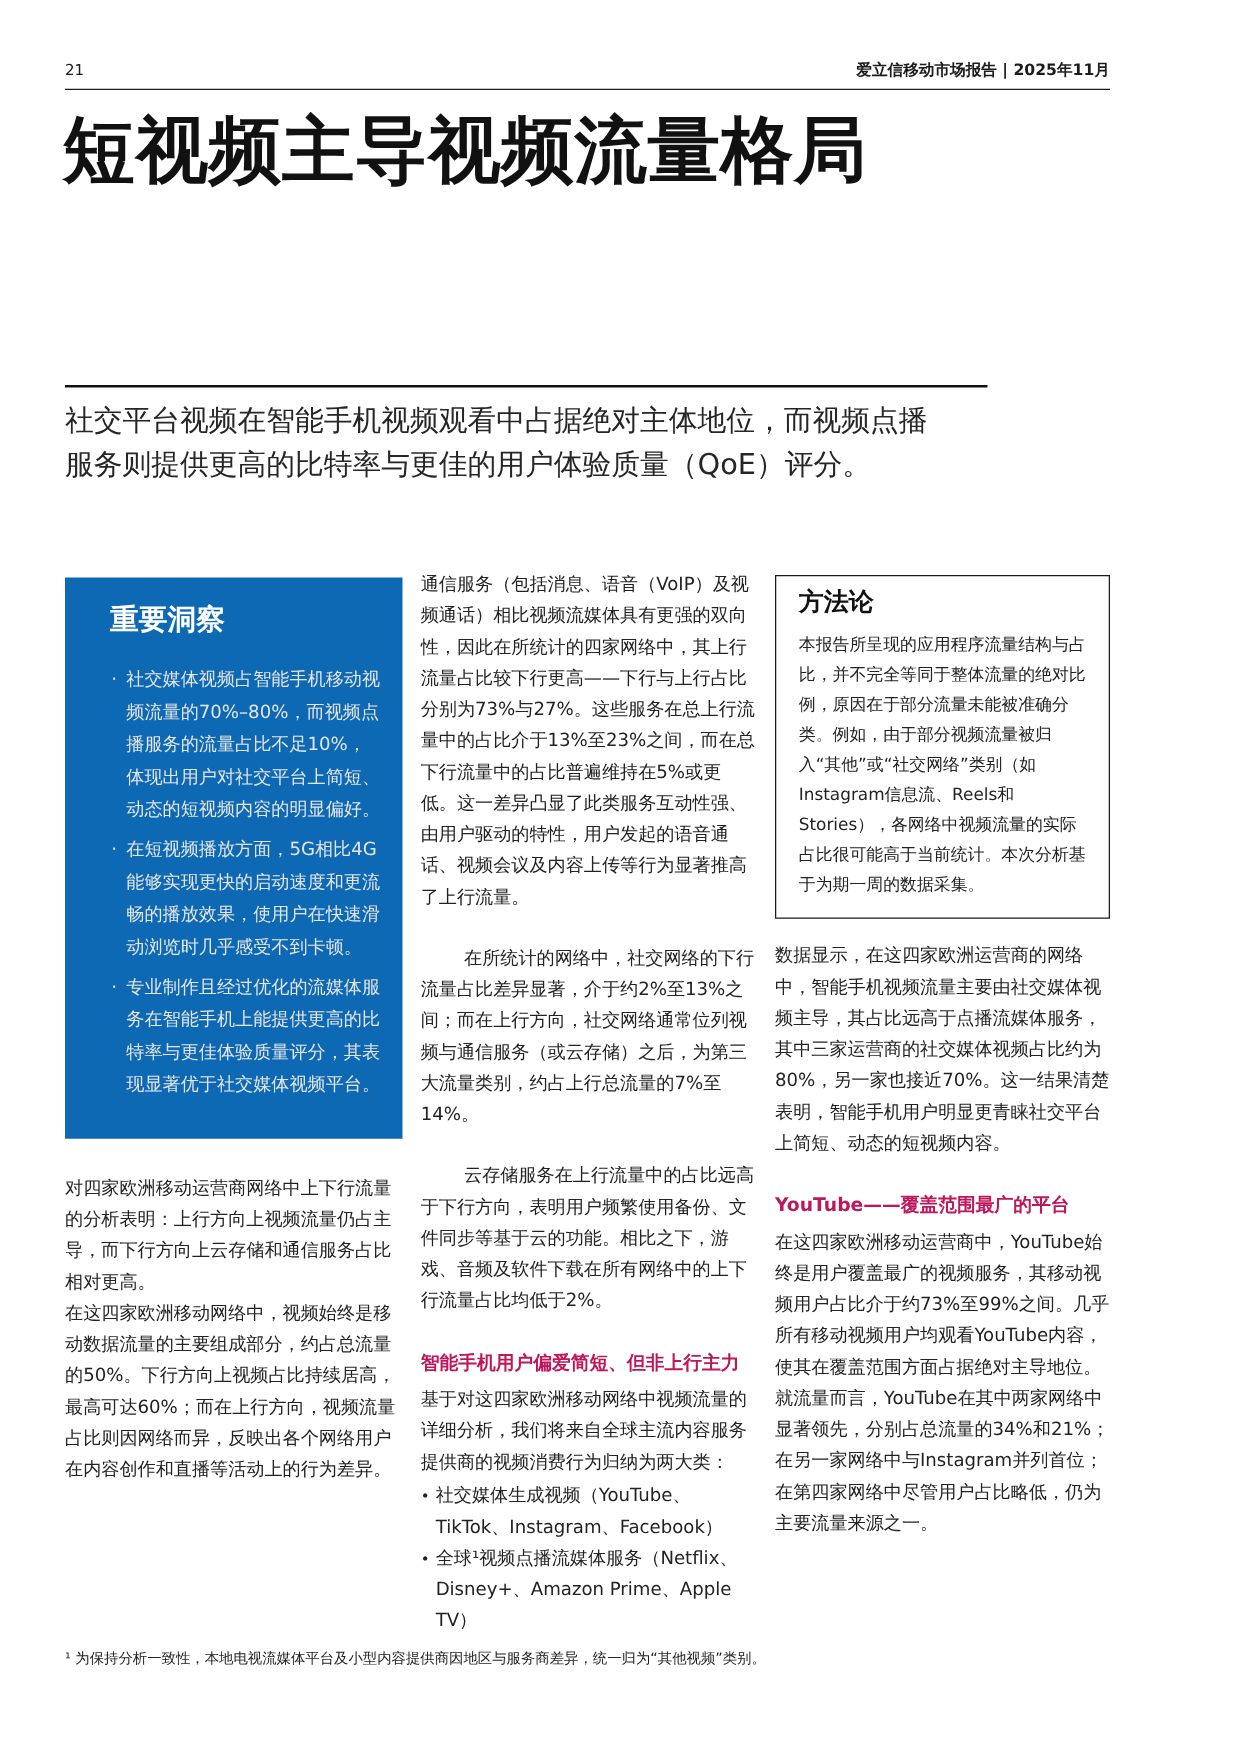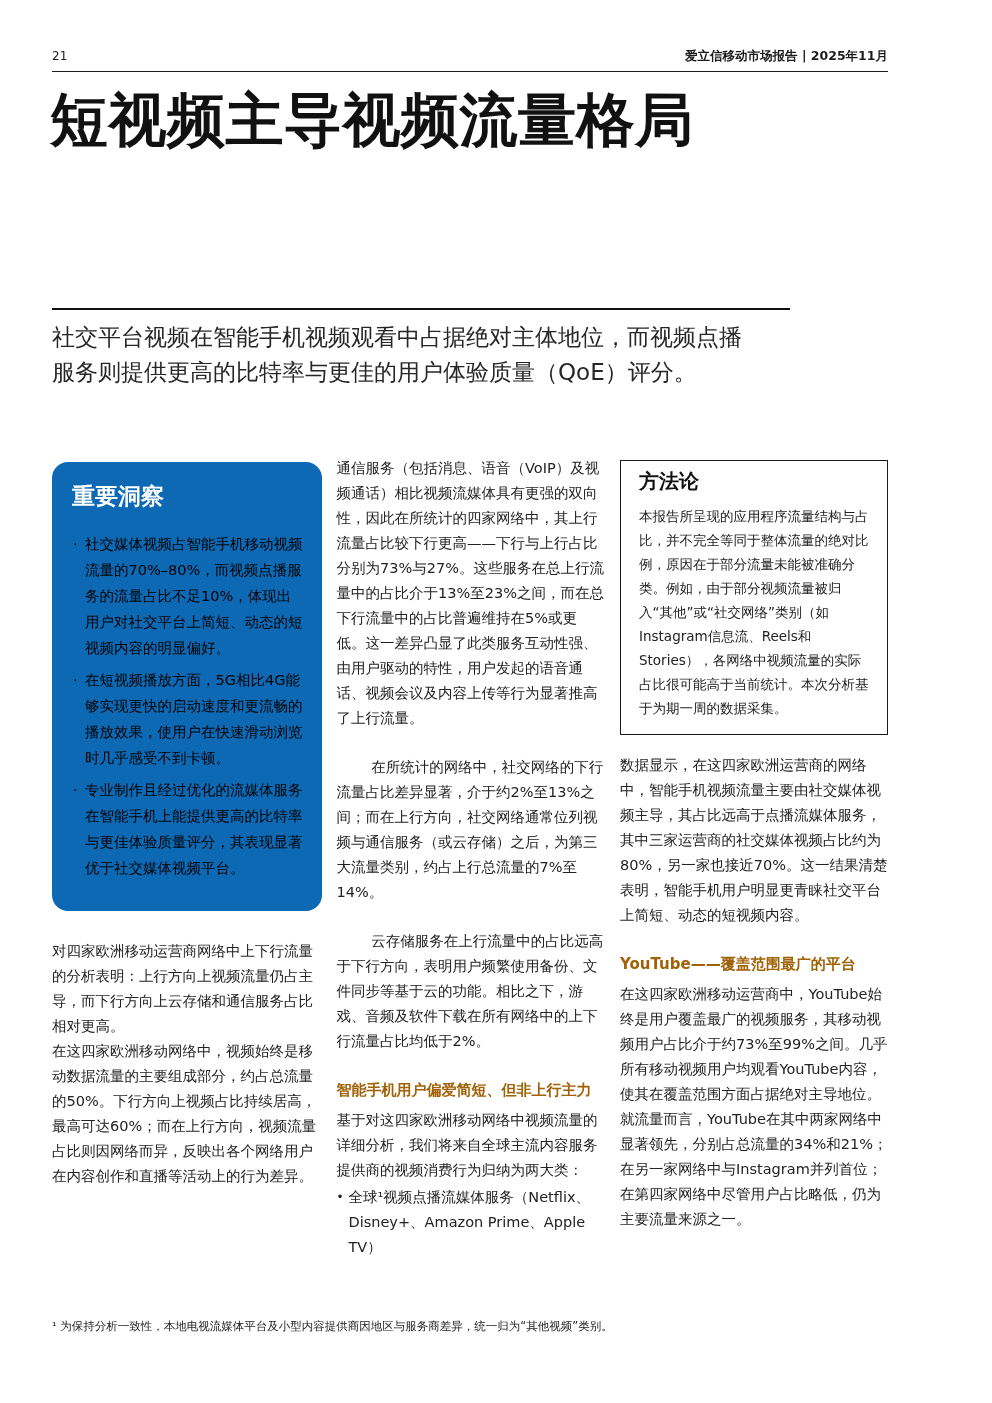--- a/index.html
+++ b/index.html
@@ -42,35 +42,35 @@
     position: absolute; top: 456px; left: 52px; width: 836px;
     display: grid; grid-template-columns: 270px 269px 268px;
     justify-content: space-between;
   }
   .col { font-size: 14.5px; line-height: 25px; color: #222; }
   .col p { margin: 0; }
 
   
   .key-insights {
     background: #0d69b4; color: #ffffff; box-sizing: border-box;
-    min-height: 411px; padding: 22px 18px 24px 20px; margin: 6px 0 0 0; border-radius: 16px;
+    min-height: 411px; padding: 22px 18px 24px 36px; margin: 6px 0 0 0;
   }
   .key-insights-title {
     font-size: 23px; font-weight: bold; color: #ffffff; margin: 0 0 22px 0;
   }
   .key-insights ul { list-style: none; margin: 0; padding: 0; }
   .key-insights li {
     position: relative; padding-left: 13px; margin: 0 0 6px 0;
-    font-size: 14.5px; line-height: 26px; color: #000000;
+    font-size: 14.5px; line-height: 26px; color: #e5e5e5;
   }
   .key-insights li::before { content: "·"; position: absolute; left: 1px; top: 0; }
 
   .body-para-1 { margin-top: 28px !important; }
   .col-heading {
-    font-size: 15px; font-weight: bold; color: #a16207;
+    font-size: 15px; font-weight: bold; color: #be185d;
     margin: 24px 0 5px 0; line-height: 25px;
   }
   .indent { text-indent: 2.4em; }
   .para-gap { margin-top: 24px !important; }
   .para-gap-sm { margin-top: 18px !important; }
 
   
   .cat-list { list-style: none; margin: 2px 0 0 0; padding: 0; }
   .cat-list li { position: relative; padding-left: 12px; line-height: 25px; }
   .cat-list li::before { content: "•"; position: absolute; left: 0; top: 0; font-size: 12px; }
@@ -122,20 +122,21 @@
       <p>在这四家欧洲移动网络中，视频始终是移动数据流量的主要组成部分，约占总流量的50%。下行方向上视频占比持续居高，最高可达60%；而在上行方向，视频流量占比则因网络而异，反映出各个网络用户在内容创作和直播等活动上的行为差异。</p>
     </div>
 
     <div class="col">
       <p>通信服务（包括消息、语音（VoIP）及视频通话）相比视频流媒体具有更强的双向性，因此在所统计的四家网络中，其上行流量占比较下行更高——下行与上行占比分别为73%与27%。这些服务在总上行流量中的占比介于13%至23%之间，而在总下行流量中的占比普遍维持在5%或更低。这一差异凸显了此类服务互动性强、由用户驱动的特性，用户发起的语音通话、视频会议及内容上传等行为显著推高了上行流量。</p>
       <p class="indent para-gap">在所统计的网络中，社交网络的下行流量占比差异显著，介于约2%至13%之间；而在上行方向，社交网络通常位列视频与通信服务（或云存储）之后，为第三大流量类别，约占上行总流量的7%至14%。</p>
       <p class="indent para-gap">云存储服务在上行流量中的占比远高于下行方向，表明用户频繁使用备份、文件同步等基于云的功能。相比之下，游戏、音频及软件下载在所有网络中的上下行流量占比均低于2%。</p>
       <h3 class="col-heading">智能手机用户偏爱简短、但非上行主力</h3>
       <p>基于对这四家欧洲移动网络中视频流量的详细分析，我们将来自全球主流内容服务提供商的视频消费行为归纳为两大类：</p>
       <ul class="cat-list">
+        <li>社交媒体生成视频（YouTube、TikTok、Instagram、Facebook）</li>
         <li>全球¹视频点播流媒体服务（Netflix、Disney+、Amazon Prime、Apple TV）</li>
       </ul>
     </div>
 
     <div class="col">
       <div class="methodology">
         <h2 class="methodology-title">方法论</h2>
         <p class="methodology-body">本报告所呈现的应用程序流量结构与占比，并不完全等同于整体流量的绝对比例，原因在于部分流量未能被准确分类。例如，由于部分视频流量被归入“其他”或“社交网络”类别（如Instagram信息流、Reels和Stories），各网络中视频流量的实际占比很可能高于当前统计。本次分析基于为期一周的数据采集。</p>
       </div>
       <p class="para-gap-sm">数据显示，在这四家欧洲运营商的网络中，智能手机视频流量主要由社交媒体视频主导，其占比远高于点播流媒体服务，其中三家运营商的社交媒体视频占比约为80%，另一家也接近70%。这一结果清楚表明，智能手机用户明显更青睐社交平台上简短、动态的短视频内容。</p>

